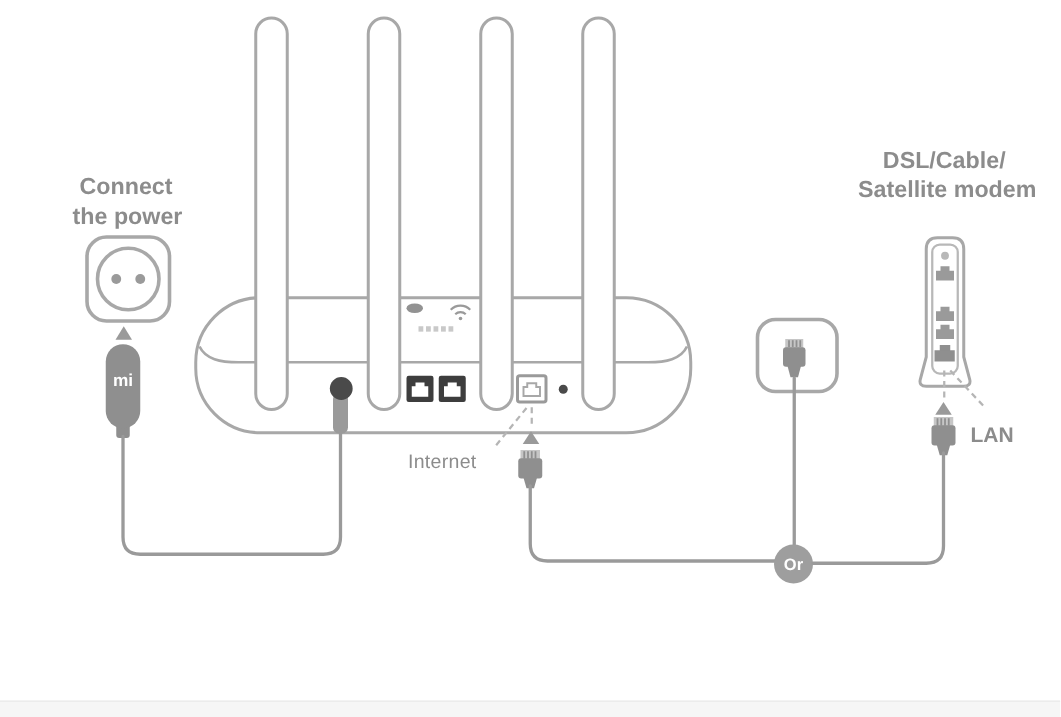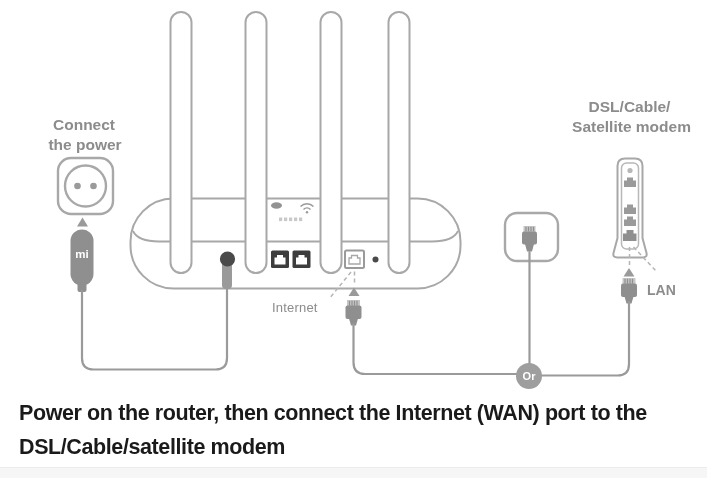--- a/index.html
+++ b/index.html
@@ -177,19 +177,15 @@
         <line x1="630" y1="278.8" x2="630" y2="283.8"></line>
         <line x1="632.5" y1="278.8" x2="632.5" y2="283.8"></line>
       </g>
       <rect x="621" y="283.5" width="16" height="13.5" rx="2" fill="#8f8f8f"></rect>
       <polygon points="624.5,296.5 633.5,296.5 631.5,303.5 626.5,303.5" fill="#8f8f8f"></polygon>
     </g>
     <path class="cable" d="M542,375.5 H617.5 Q629,375.5 629,364 V302"></path>
   </svg>
 
   
-  <div id="caption">
-    <div>Power on the router, then connect the Internet (WAN) port to the</div>
-    <div>DSL/Cable/satellite modem</div>
-  </div>
 
   <div id="bottom-strip"></div>
 </div>
 
 </body></html>

